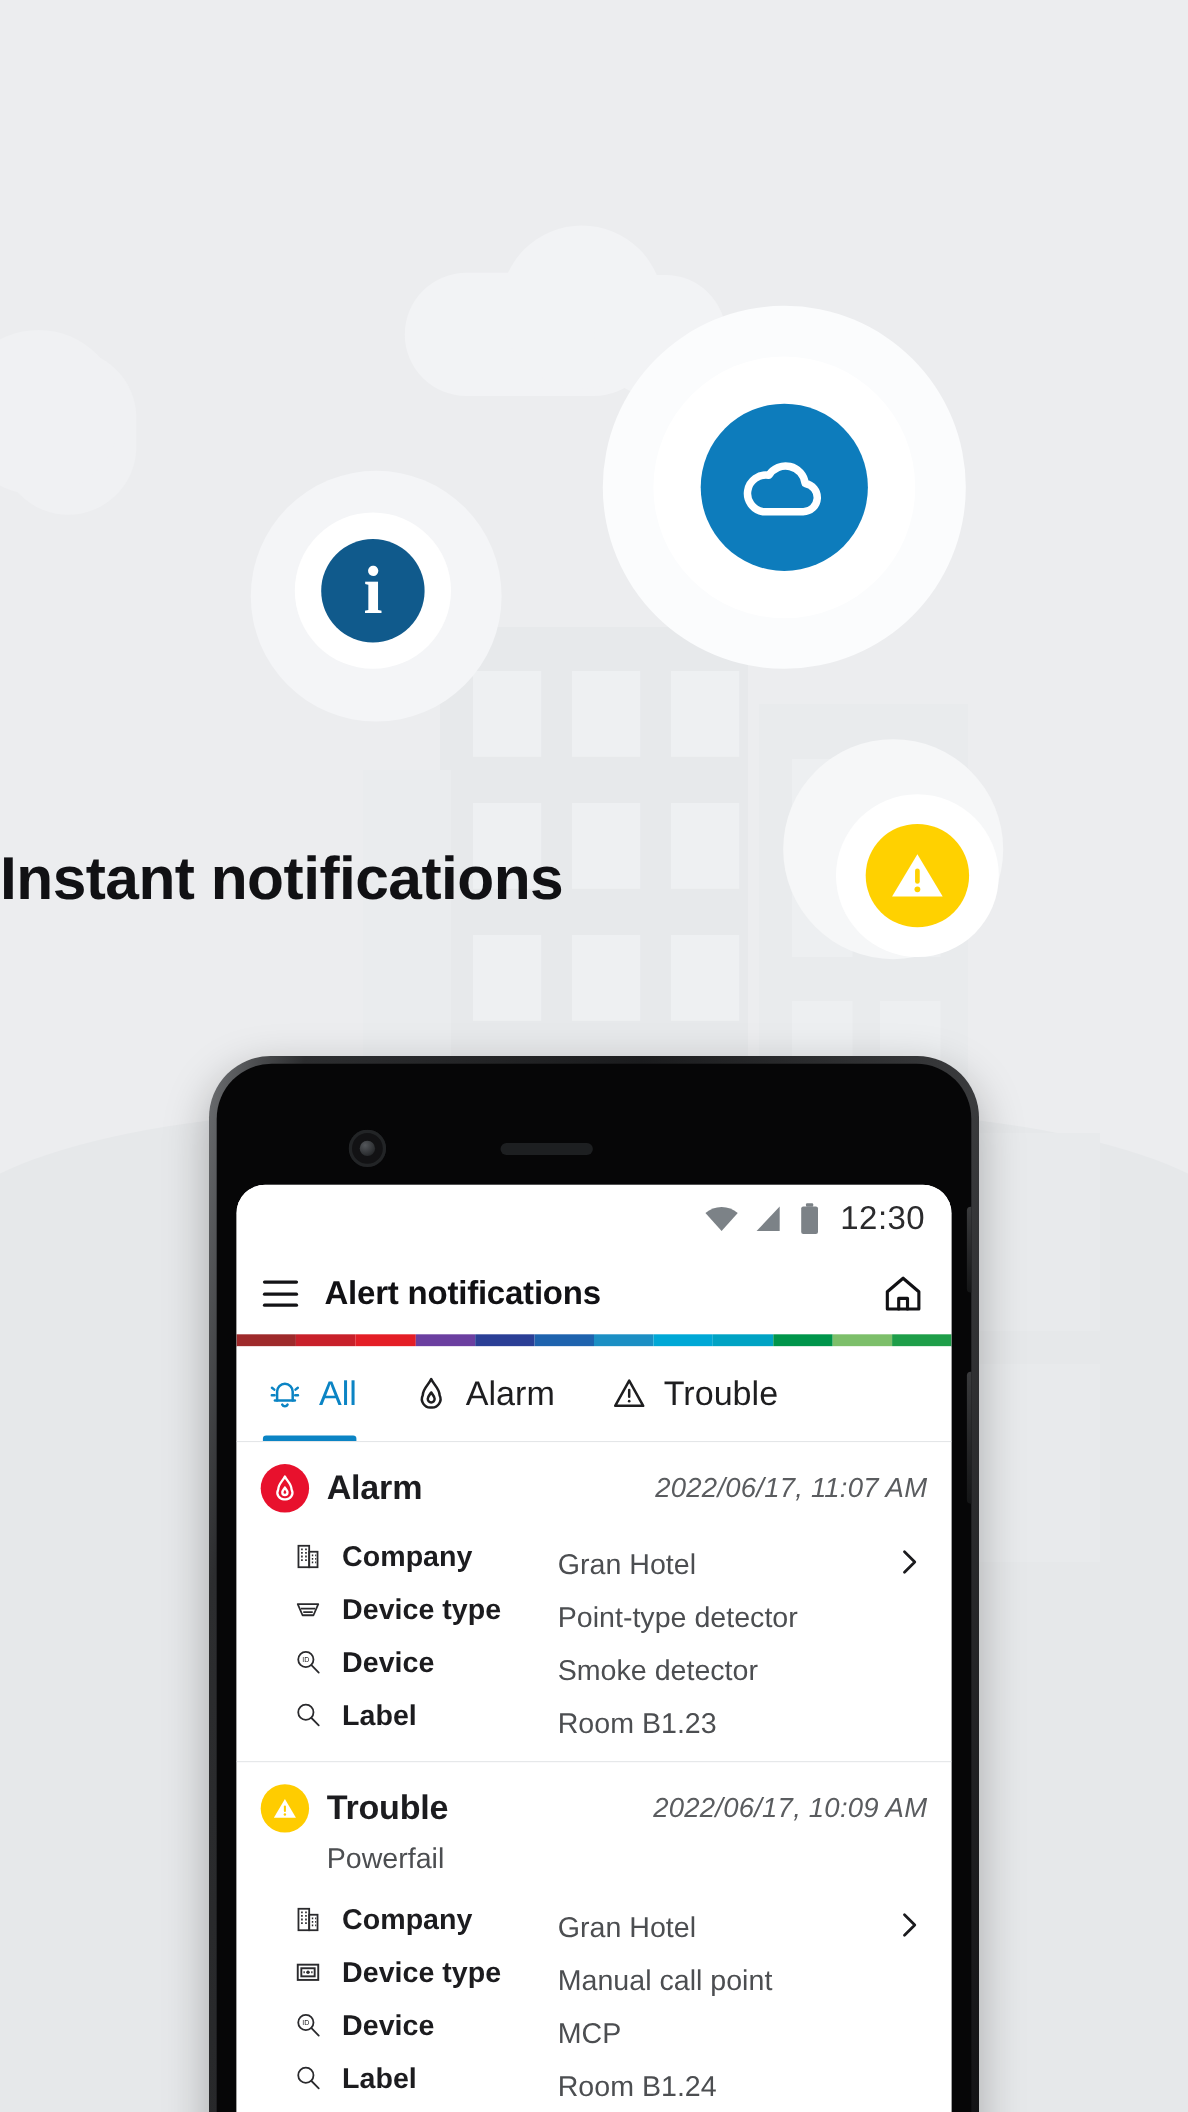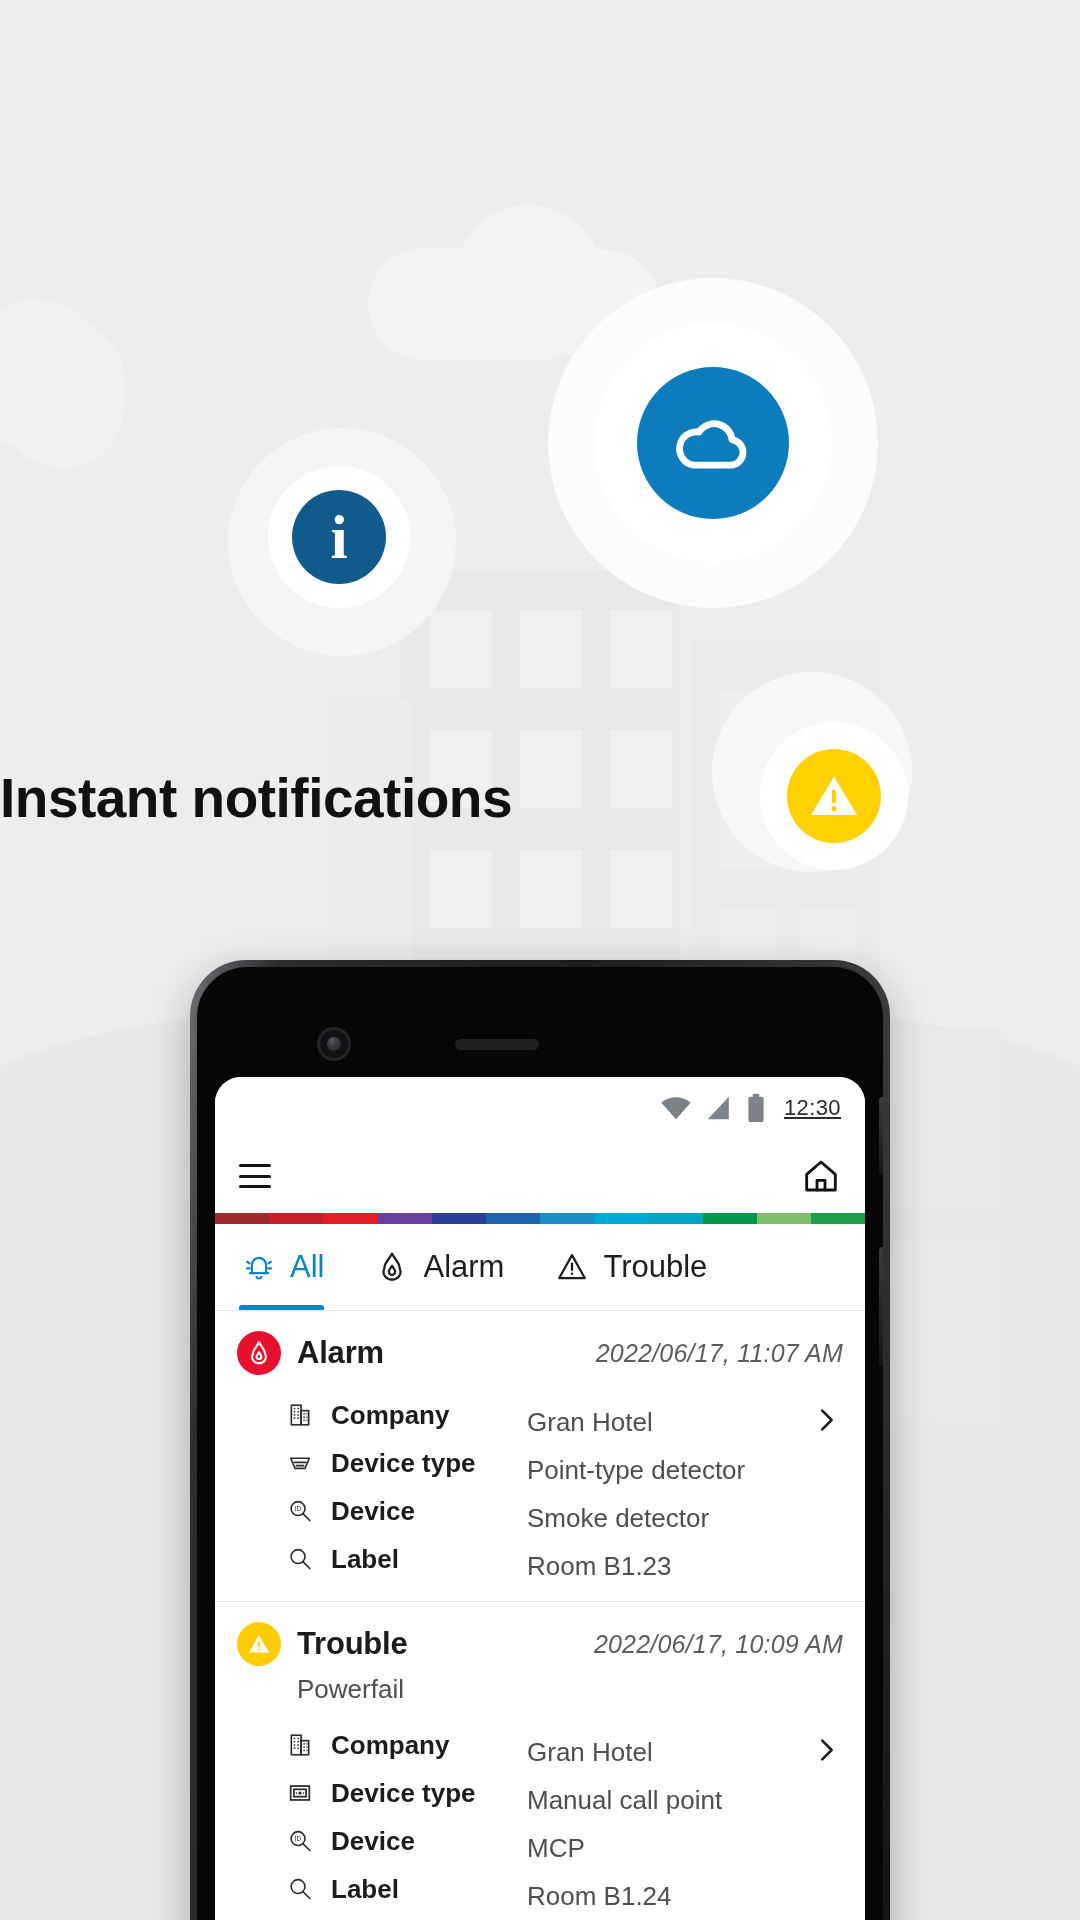--- a/index.html
+++ b/index.html
@@ -87,21 +87,21 @@
   .screen {
     position:absolute; left:18px; right:18px; top:110px; bottom:0;
     background:#ffffff; border-radius:26px 26px 0 0; overflow:hidden;
   }
 
   
   .statusbar {
     height:62px; display:flex; align-items:center; justify-content:flex-end;
     padding:0 24px 0 0; gap:11px; background:#fff;
   }
-  .sb-time { font-size:22px; color:#2b2b2d; letter-spacing:.4px; margin-left:6px;text-decoration:underline; }
+  .sb-time { font-size:30px; color:#2b2b2d; letter-spacing:.4px; margin-left:6px; }
 
   
   .appbar {
     height:74px; display:flex; align-items:center; padding:0 24px;
     background:#fff;
   }
   .hamburger { width:32px; height:24px; display:flex; flex-direction:column;
                justify-content:space-between; cursor:pointer; }
   .hamburger span { display:block; height:3px; background:#131316; border-radius:2px; }
   .appbar-title {
@@ -140,21 +140,21 @@
     width:44px; height:44px; border-radius:50%; flex:none;
     display:flex; align-items:center; justify-content:center;
   }
   .sev-title { font-size:31px; font-weight:700; color:#1c1c1f; margin-left:16px; letter-spacing:-.2px; }
   .card-time {
     margin-left:auto; font-size:25px; font-style:italic; color:#5a5c5f; letter-spacing:.2px;
   }
   .card-sub { font-size:26px; color:#4c4e51; padding:8px 0 0 82px; }
 
   .detail-wrap { display:flex; align-items:flex-start; padding:16px 22px 0 0; }
-  .details { flex:1; padding-left:68px; }
+  .details { flex:1; padding-left:48px; }
   .drow { display:flex; align-items:center; height:48px; }
   .drow-ico { width:34px; height:34px; flex:none; display:flex; align-items:center; justify-content:center; }
   .drow-key { font-size:26px; font-weight:700; color:#1c1c1f; margin-left:14px; width:196px; }
   .drow-val { font-size:26px; color:#4c4e51;margin-top:15px; }
   .chev { width:34px; margin-top:14px; flex:none; display:flex; justify-content:center; }
 </style>
 </head>
 <body>
 
 <div id="scene">
@@ -244,20 +244,21 @@
           </svg>
           <span class="sb-time">12:30</span>
         </div>
 
         <div class="appbar">
           <div class="hamburger">
             <span></span>
               <span></span>
               <span></span>
           </div>
+          <div class="appbar-title">Alert notifications</div>
           <div class="appbar-spacer"></div>
           <svg width="40" height="40" viewBox="0 0 24 24" fill="none" stroke="#111114" stroke-width="1.7" stroke-linecap="round" stroke-linejoin="round">
             <path d="M3.4 11 L12 3.6 L20.6 11 V20.4 H3.4 Z"></path>
             <path d="M9.6 20.4 V14.6 H14.4 V20.4"></path>
           </svg>
         </div>
 
         <div class="rainbow">
             <i style="background: rgb(158, 42, 43);"></i>
             <i style="background: rgb(200, 32, 42);"></i>

